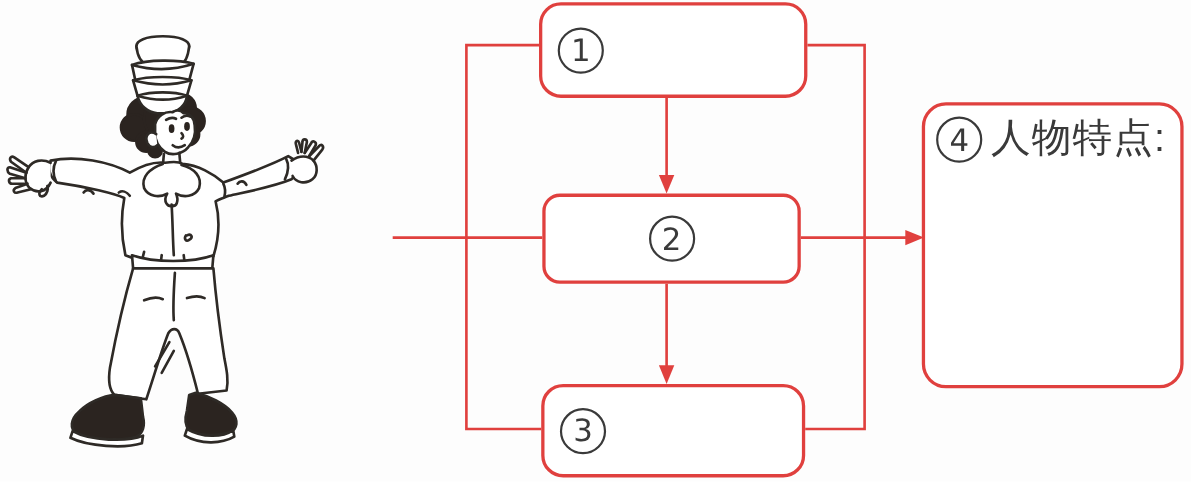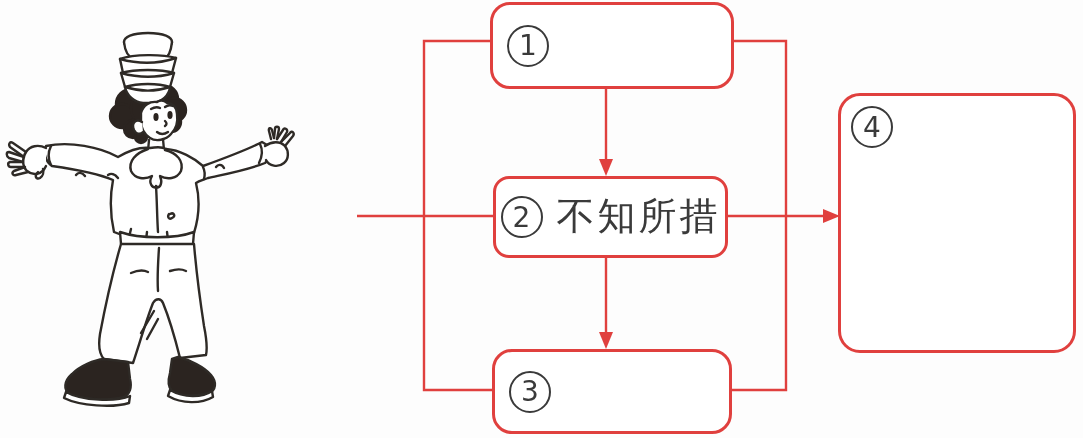--- a/index.html
+++ b/index.html
@@ -195,25 +195,25 @@
     </g>
   </svg>
 
   <div class="fbox" id="box1">
     <span class="cnum">1</span>
     <span class="blabel"></span>
   </div>
 
   <div class="fbox" id="box2">
     <span class="cnum">2</span>
-    <span class="blabel">不知所措</span>
   </div>
 
   <div class="fbox" id="box3">
     <span class="cnum">3</span>
     <span class="blabel"></span>
   </div>
 
   <div class="fbox" id="box4">
     <span class="cnum">4</span>
+    <span class="blabel">人物特点:</span>
   </div>
 
 </div>
 
 </body></html>

